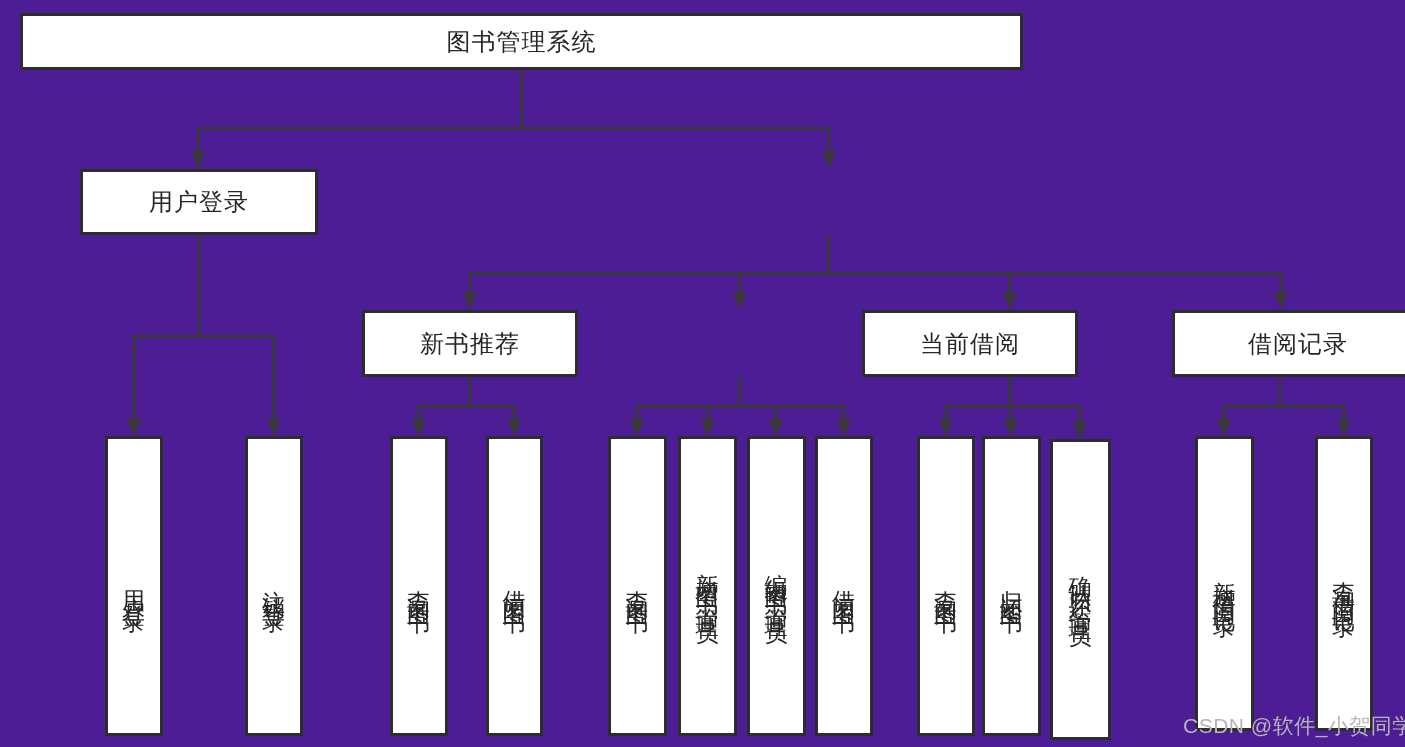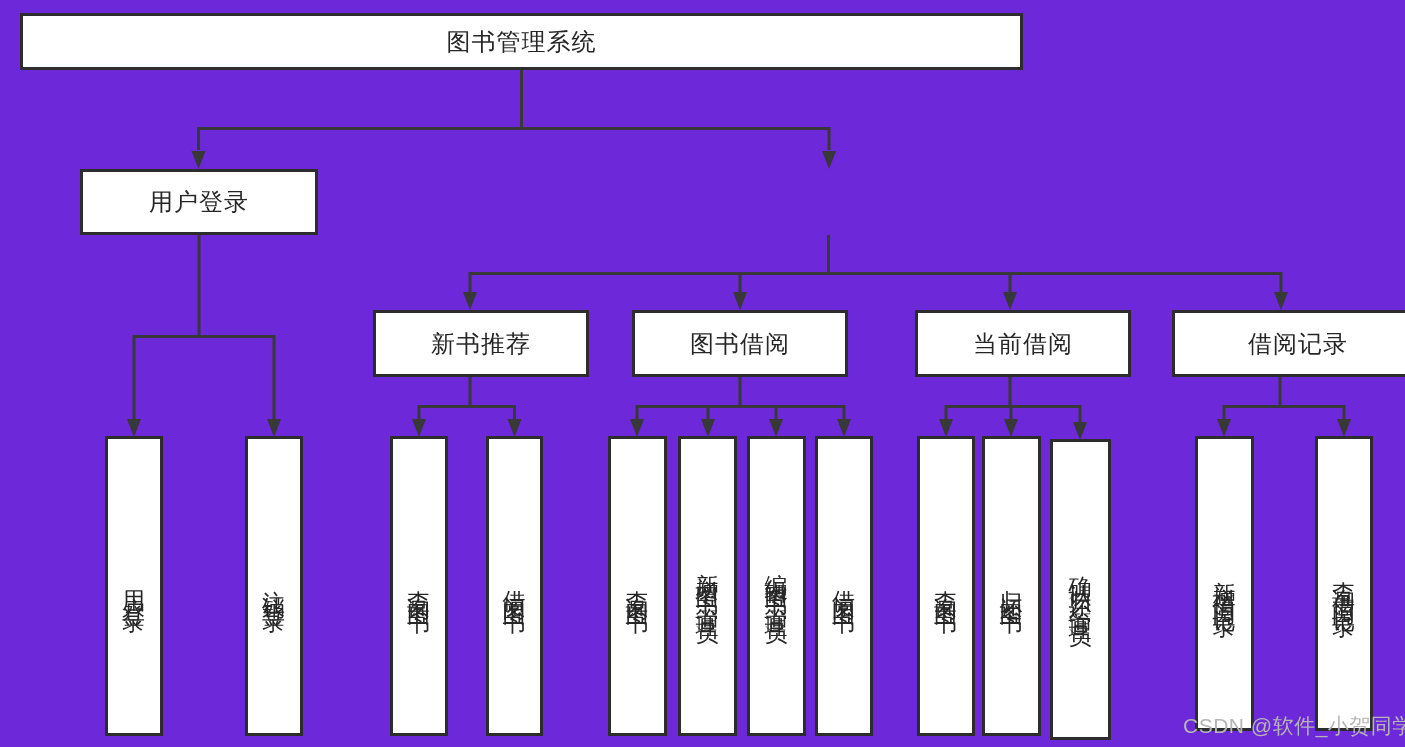--- a/index.html
+++ b/index.html
@@ -1,20 +1,20 @@
 <!DOCTYPE html>
 <html><head>
 <meta charset="utf-8">
 <style>
   html, body { margin: 0; padding: 0; background: #ffffff; }
   .canvas {
     position: relative;
     width: 1405px;
     height: 747px;
-    background: #6d28d9;
+    background: #4c1d95;
     font-family: "Liberation Sans", "DejaVu Sans", sans-serif;
     overflow: hidden;
   }
   .wires {
     position: absolute;
     left: 0; top: 0;
     width: 1405px; height: 747px;
     pointer-events: none;
   }
   .box {
@@ -105,27 +105,24 @@
     <span class="hlabel">用户登录</span>
   </div>
 
   <div class="box" style="left:105px; top:436px; width:58px; height:300px;">
     <span class="vlabel">用户登录</span>
   </div>
   <div class="box" style="left:245px; top:436px; width:58px; height:300px;">
     <span class="vlabel">注销登录</span>
   </div>
 
-  <div class="box" style="left:362px; top:310px; width:216px; height:67px;margin-left:11px;">
+  <div class="box" style="left:362px; top:310px; width:216px; height:67px;">
     <span class="hlabel">新书推荐</span>
   </div>
-  <div class="box" style="left:632px; top:310px; width:216px; height:67px;">
-    <span class="hlabel">图书借阅</span>
-  </div>
-  <div class="box" style="left:915px; top:310px; width:216px; height:67px;">
+  <div class="box" style="left:862px; top:310px; width:216px; height:67px;">
     <span class="hlabel">当前借阅</span>
   </div>
   <div class="box" style="left:1172px; top:310px; width:252px; height:67px;">
     <span class="hlabel">借阅记录</span>
   </div>
 
   <div class="box" style="left:390px; top:436px; width:58px; height:300px;">
     <span class="vlabel">查询图书</span>
   </div>
   <div class="box" style="left:486px; top:436px; width:57px; height:300px;">

